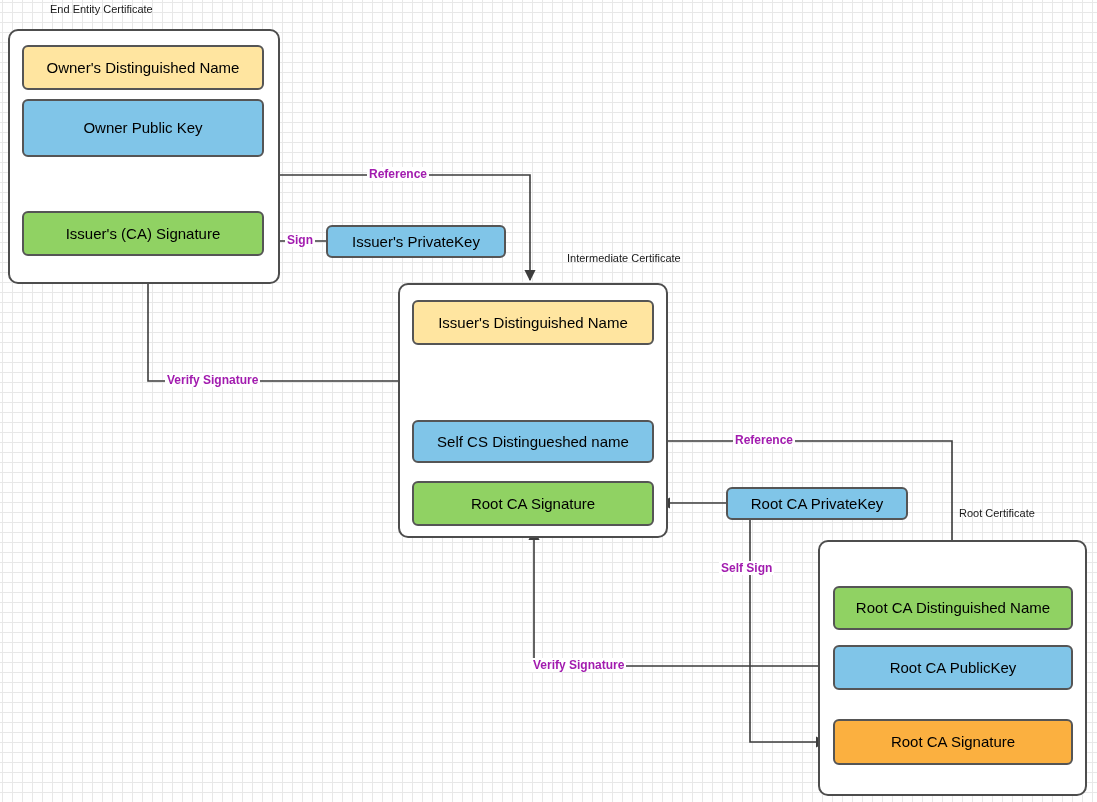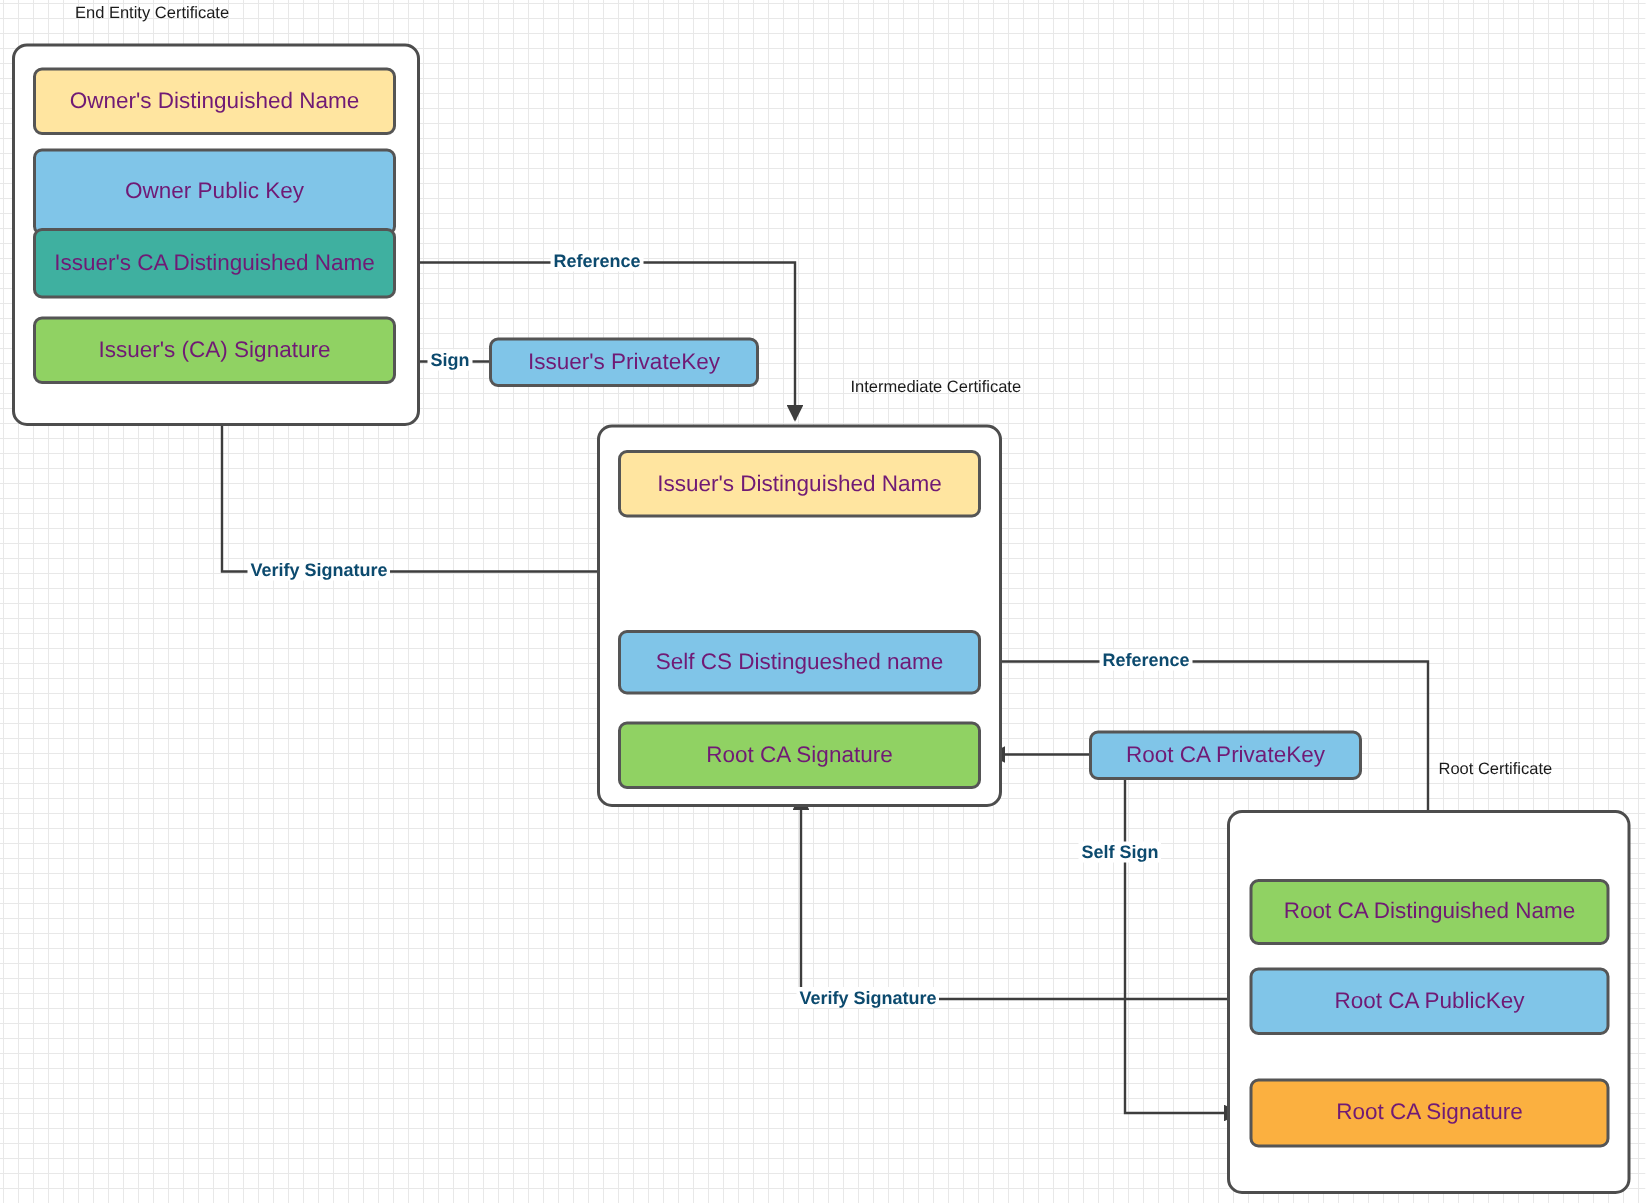--- a/index.html
+++ b/index.html
@@ -42,21 +42,21 @@
   }
   .node {
     position: absolute;
     box-sizing: border-box;
     border: 2px solid #555555;
     border-radius: 6px;
     display: flex;
     align-items: center;
     justify-content: center;
     text-align: center;
-    color: #701a75;
+    color: #000000;
     font-size: 15px;
     line-height: 1.15;
     padding: 2px 6px;
     font-family: "Liberation Sans", sans-serif;
   }
   .n-yellow { background: #ffe5a0; }
   .n-blue   { background: #80c5e8; }
   .n-teal   { background: #3fb0a0; }
   .n-green  { background: #90d263; }
   .n-orange { background: #fbb040; }
@@ -65,21 +65,21 @@
     position: absolute;
     font-size: 11px;
     color: #1a1a1a;
     white-space: nowrap;
     font-family: "Liberation Sans", sans-serif;
   }
   .edge-label {
     position: absolute;
     font-size: 12px;
     font-weight: bold;
-    color: #0c4a6e;
+    color: #a21caf;
     background: #ffffff;
     padding: 0 2px;
     white-space: nowrap;
     font-family: "Liberation Sans", sans-serif;
   }
 </style>
 </head>
 <body>
 
 <div id="canvas">
@@ -111,21 +111,20 @@
   <div class="caption" style="left:567px; top:252px;">Intermediate Certificate</div>
 
   <div class="caption" style="left:959px; top:507px;">Root Certificate</div>
 
   <div class="container-box" style="left:8px; top:29px; width:272px; height:255px;"></div>
 
   <div class="node n-yellow" style="left:22px; top:45px; width:242px; height:45px;">Owner's Distinguished Name</div>
 
   <div class="node n-blue" style="left:22px; top:99px; width:242px; height:58px;">Owner Public  Key</div>
 
-  <div class="node n-teal" style="left:22px; top:152px; width:242px; height:47px;">Issuer's CA Distinguished Name</div>
 
   <div class="node n-green" style="left:22px; top:211px; width:242px; height:45px;">Issuer's (CA) Signature</div>
 
   <div class="node n-blue" style="left:326px; top:225px; width:180px; height:33px;">Issuer's PrivateKey</div>
 
   <div class="container-box" style="left:398px; top:283px; width:270px; height:255px;"></div>
 
   <div class="node n-yellow" style="left:412px; top:300px; width:242px; height:45px;text-align:center;">Issuer's Distinguished Name</div>
 
 

